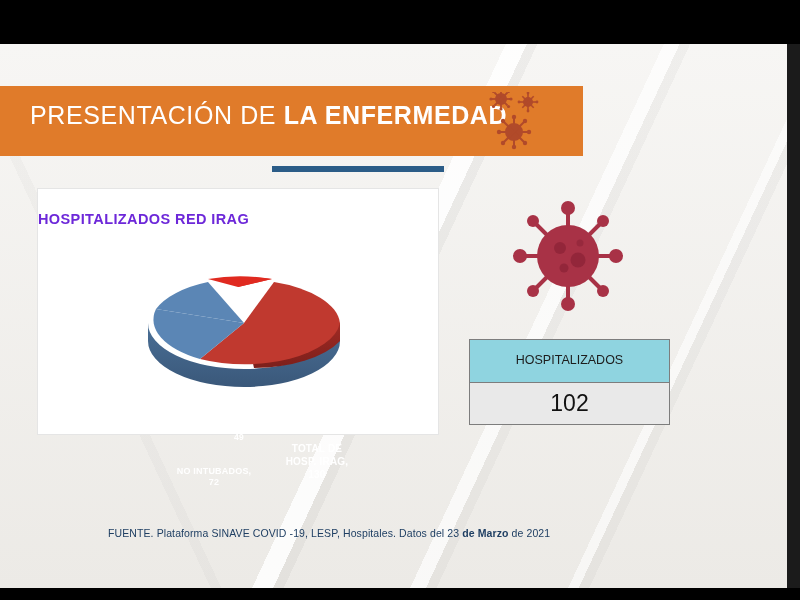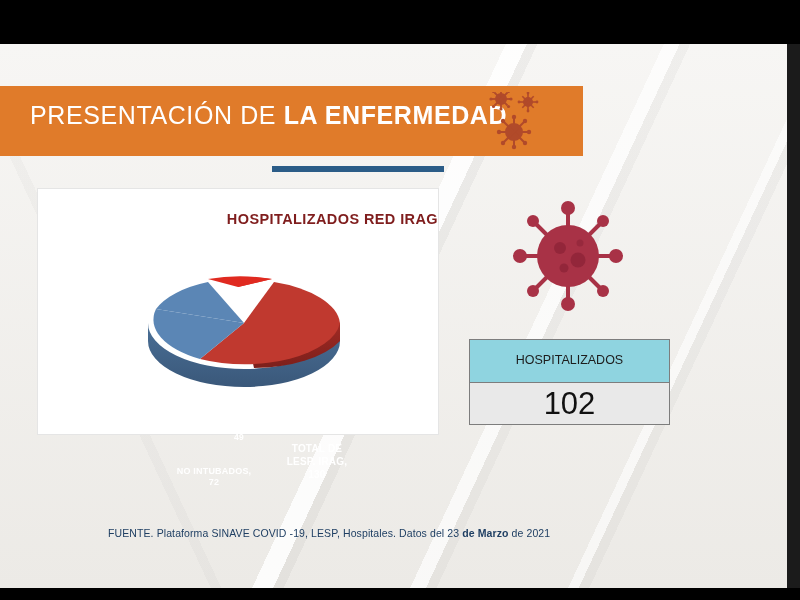--- a/index.html
+++ b/index.html
@@ -26,35 +26,35 @@
   .header-title b{font-weight:bold;color:#fff;}
   .header-underline{position:absolute;left:272px;top:122px;width:172px;height:6px;background:#2b5c87;}
 
   
   .virus-head{position:absolute;left:484px;top:48px;width:66px;height:60px;}
   
   .virus-big{position:absolute;left:508px;top:152px;width:120px;height:120px;}
 
   
   .card{position:absolute;left:38px;top:145px;width:400px;height:245px;background:#fff;box-shadow:0 0 0 1px #e5e5e5;}
-  .card-title{position:absolute;top:22px;left:0;width:100%;text-align:right;font-size:14.5px;color:#7f1d1d;letter-spacing:.4px;font-weight:bold;}
+  .card-title{position:absolute;top:22px;left:0;width:100%;text-align:left;font-size:14.5px;color:#6d28d9;letter-spacing:.4px;font-weight:bold;}
   .pie-wrap{position:absolute;left:96px;top:48px;width:220px;height:170px;}
 
   .lbl{position:absolute;color:#fff;font-size:8.5px;font-weight:bold;text-align:center;line-height:1.25;letter-spacing:.2px;}
   .lbl-intubados{left:166px;top:232px;width:70px;}
   .lbl-total{left:240px;top:253px;width:78px;font-size:10px;line-height:1.3;}
   .lbl-nointub{left:134px;top:277px;width:84px;font-size:9px;}
 
   .card-foot{position:absolute;left:0;top:398px;width:476px;text-align:center;font-size:11.5px;color:#3f3f3f;letter-spacing:.1px;}
 
   
   .kpi{position:absolute;left:469px;top:295px;width:199px;height:84px;border:1px solid #7d7d7d;background:#fff;}
   .kpi-head{height:42px;background:#8fd4e0;border-bottom:1px solid #7d7d7d;display:flex;flex-direction:column;align-items:center;justify-content:center;}
   .kpi-head span{display:block;font-size:12.5px;color:#1d1d1d;line-height:1.25;text-align:left;}
-  .kpi-value{height:41px;background:#e9e9e9;display:flex;align-items:center;justify-content:center;font-size:31px;color:#111;}
+  .kpi-value{height:41px;background:#e9e9e9;display:flex;align-items:center;justify-content:center;font-size:23px;color:#111;}
 
   
   .source{position:absolute;left:68px;top:483px;font-size:10.5px;color:#1f3f63;letter-spacing:.1px;margin-left:40px;}
   .source b{font-weight:bold;}
 </style>
 </head>
 <body>
 
 <div id="stage">
 
@@ -172,21 +172,21 @@
 
         <path d="M104 50 L138 42 A96 46 0 0 0 74 42 Z" fill="#e02a20"></path>
         <path d="M104 50 L138 42 A96 46 0 0 0 104 40 Z" fill="#e02a20"></path>
       </svg>
 
       <div class="lbl lbl-intubados">
         <span>INTUBADOS</span><br>
         <span>49</span>
       </div>
       <div class="lbl lbl-total">
-        <span>TOTAL DE LESP. IRAG,</span><br>
+        <span>TOTAL DE HOSP. IRAG,</span><br>
         <span>130</span>
       </div>
       <div class="lbl lbl-nointub">
         <span>NO INTUBADOS,</span>
         <span>72</span>
       </div>
     </div>
 
 
     <div class="kpi">

